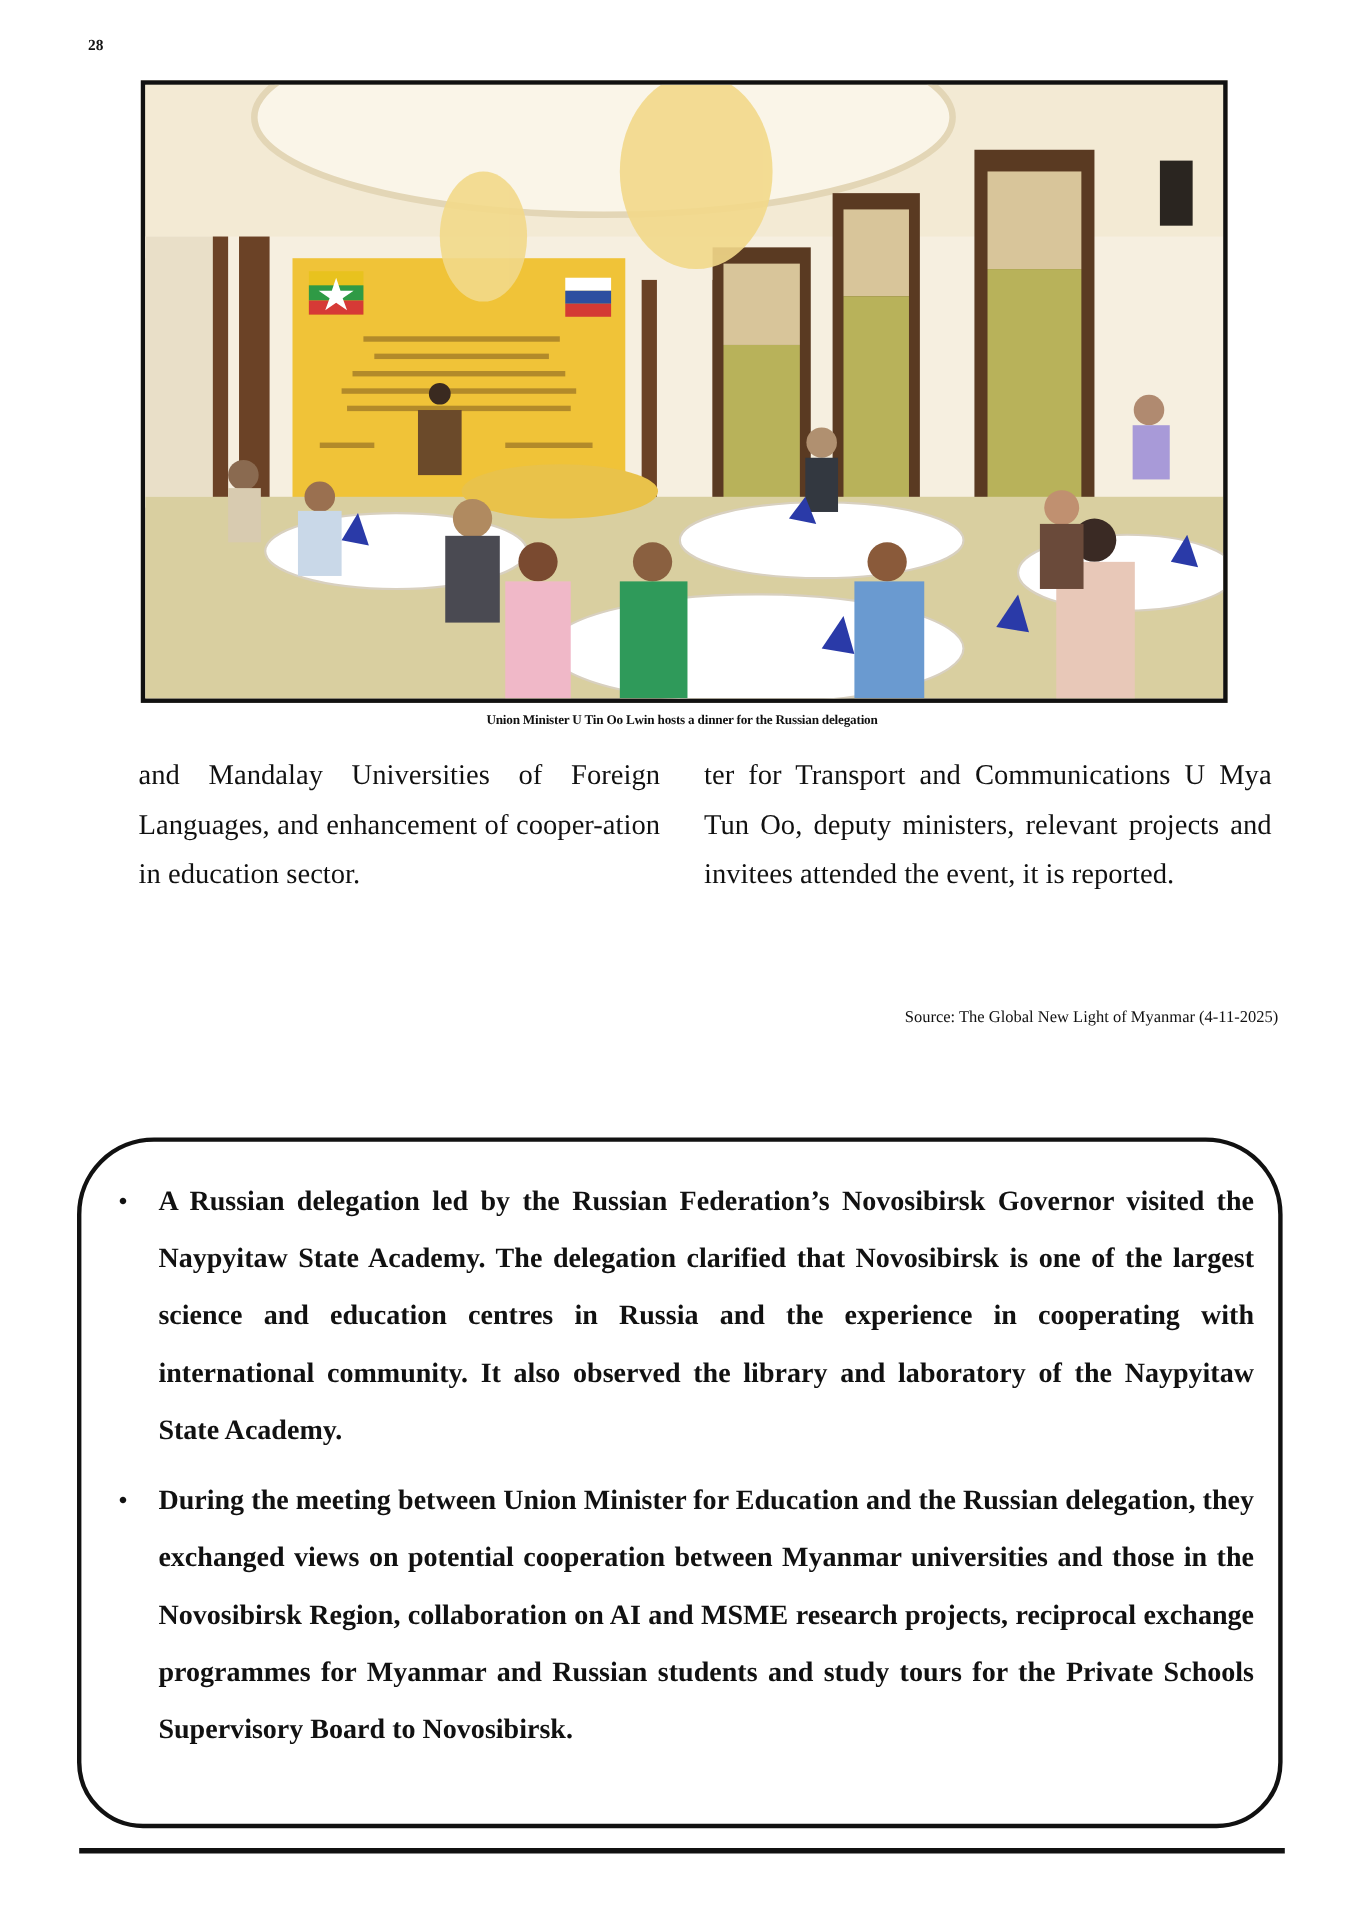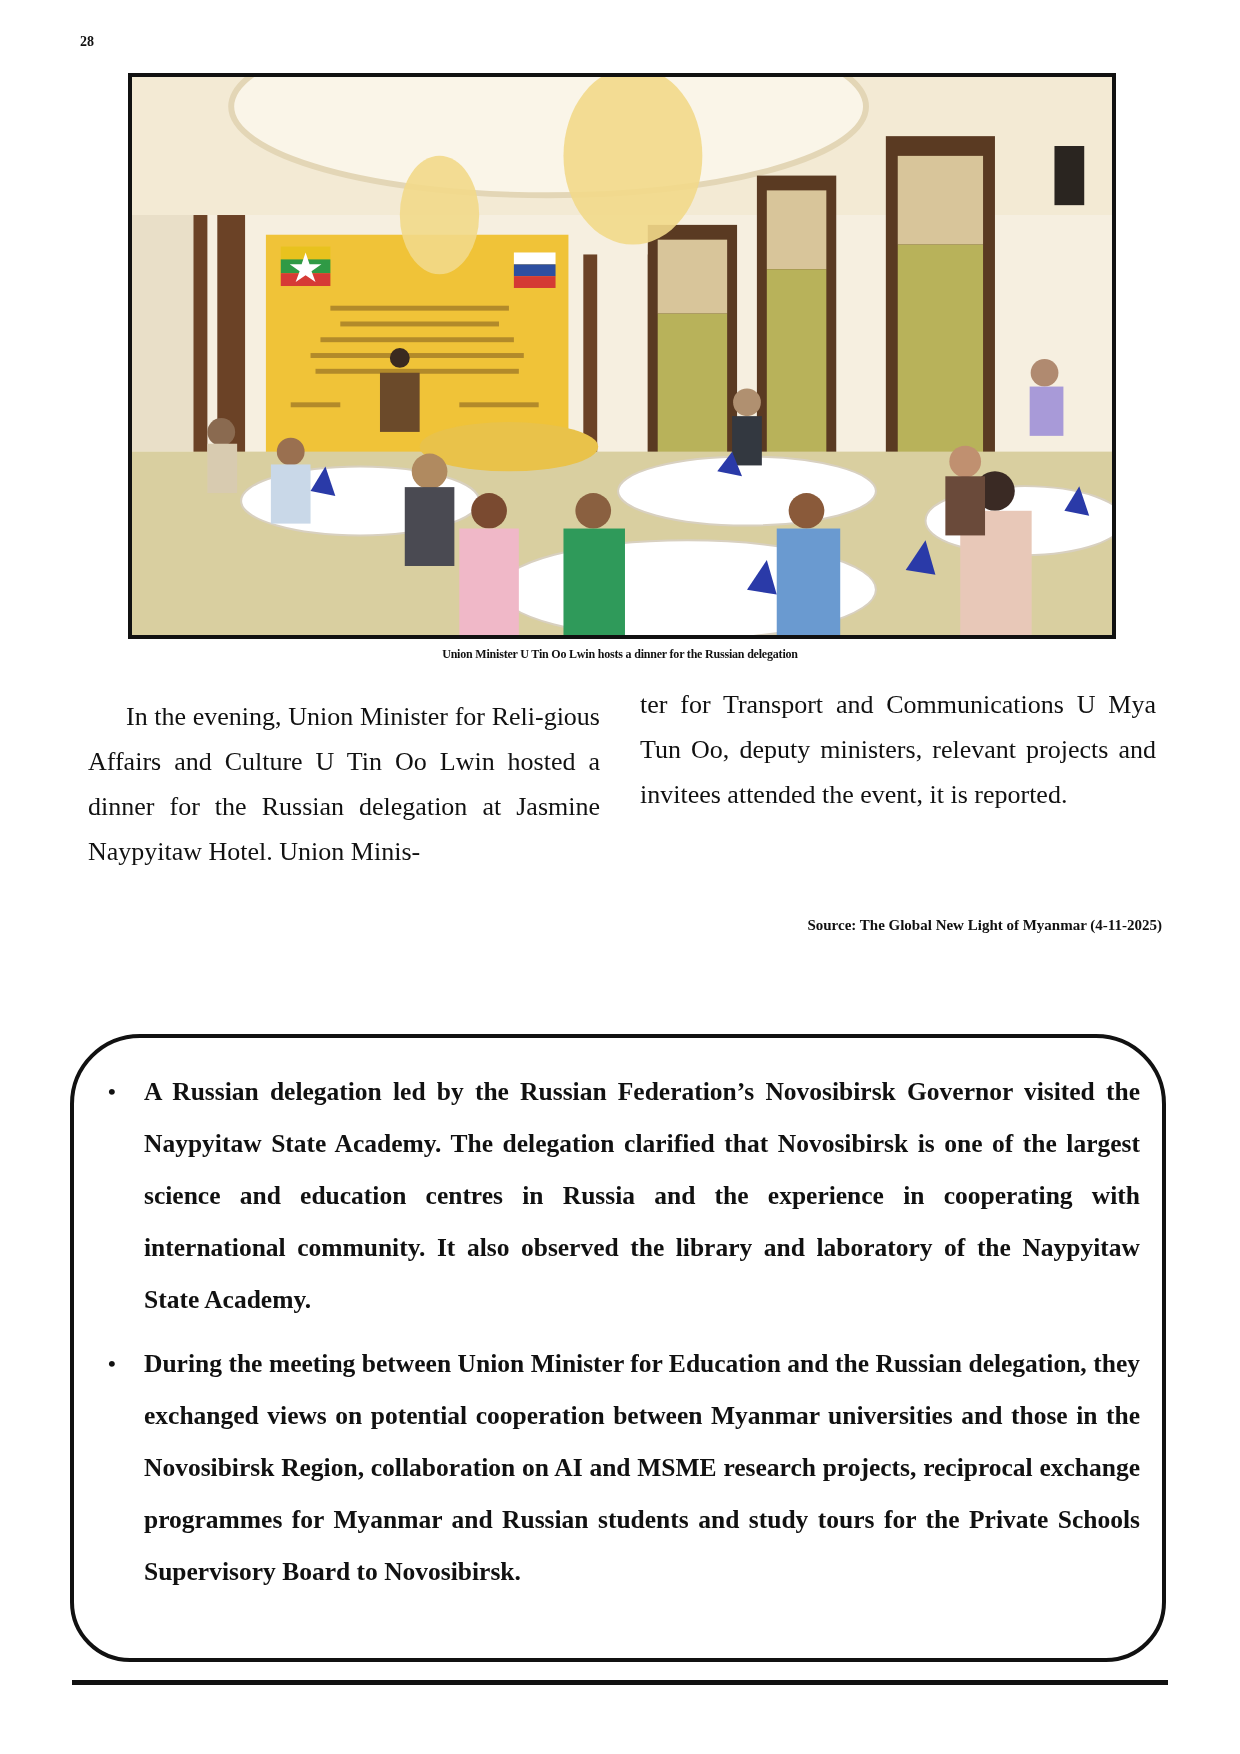--- a/index.html
+++ b/index.html
@@ -14,21 +14,21 @@
 
   .caption { position: absolute; left: 0; width: 1240px; top: 647px; text-align: center;
              font-size: 12px; font-weight: bold; letter-spacing: -0.2px; }
 
   .col { position: absolute; font-size: 26px; line-height: 45px; text-align: justify; }
   .col p { margin: 0; }
   .col-left { left: 88px; top: 682px; width: 512px; }
   .col-right { left: 640px; top: 682px; width: 516px; }
   .col-left .p1 { padding-left: 38px; }
   .col-left .p2 { text-indent: 38px; margin-top: 12px; }
-  .source { position: absolute; right: 78px; top: 917px; font-size: 15px; font-weight: bold; }
+  .source { position: absolute; right: 78px; top: 917px; font-size: 15px; font-weight: normal; }
 
   .summary-box { position: absolute; left: 70px; top: 1034px; width: 1096px; height: 628px;
                  border: 4px solid #111; border-radius: 70px 70px 60px 60px; box-sizing: border-box; }
   .summary-list { list-style: none; margin: 0; padding: 0; position: absolute; left: 30px; top: 28px; width: 1036px; }
   .summary-item { position: relative; padding-left: 40px; font-size: 25.5px; font-weight: bold;
                   line-height: 52px; text-align: justify; margin-bottom: 12px; }
   .bullet { position: absolute; left: 4px; top: 0; font-size: 22px; }
 
   .bottom-rule { position: absolute; left: 72px; top: 1680px; width: 1096px; height: 5px; background: #111; }
 </style>
@@ -134,21 +134,21 @@
       <polygon points="620,520 640,490 650,525"></polygon>
       <polygon points="780,500 800,470 810,505"></polygon>
       <polygon points="940,440 955,415 965,445"></polygon>
     </g>
   </svg>
 </div>
 
 <div class="caption">Union Minister U Tin Oo Lwin hosts a dinner for the Russian delegation</div>
 
 <div class="col col-left">
-  <p class="p2">In the evening, Union Minister for Reli-gious Affairs and Culture U Tin Oo Lwin hosted a dinner for the Russian delegation at Jasmine Naypyitaw Hotel. Union Minis-</p>
+  <p class="p1">and Mandalay Universities of Foreign Languages, and enhancement of cooper-ation in education sector.</p>
 </div>
 
 <div class="col col-right">
   <p>ter for Transport and Communications U Mya Tun Oo, deputy ministers, relevant projects and invitees attended the event, it is reported.</p>
 </div>
 
 <div class="source">Source: The Global New Light of Myanmar (4-11-2025)</div>
 
 <div class="summary-box">
   <ul class="summary-list">

